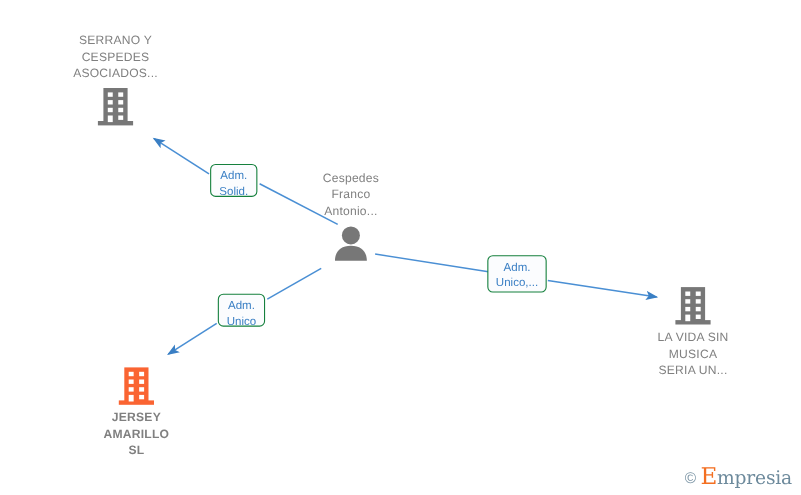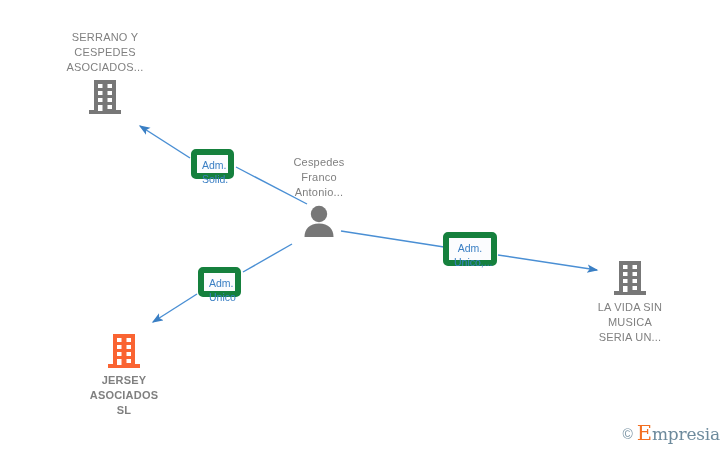--- a/index.html
+++ b/index.html
@@ -55,21 +55,21 @@
   }
   .node.label-below .node-label {
     margin-top: 4px;
   }
 
   
   .edge-label {
     position: absolute;
     box-sizing: border-box;
     background: #fbfcfe;
-    border: 6px solid #15803d;
+    border: 1px solid #15803d;
     border-radius: 5px;
     color: #3a7fc4;
     font-size: 10.5px;
     line-height: 14px;
     text-align: center;
     padding: 3px 5px;
     white-space: pre-line;
   }
 
   
@@ -168,21 +168,21 @@
         <rect x="19.5" y="5" width="4.5" height="4" fill="#ffffff"></rect>
         <rect x="10" y="12" width="4.5" height="4" fill="#ffffff"></rect>
         <rect x="19.5" y="12" width="4.5" height="4" fill="#ffffff"></rect>
         <rect x="10" y="19" width="4.5" height="4" fill="#ffffff"></rect>
         <rect x="19.5" y="19" width="4.5" height="4" fill="#ffffff"></rect>
         <rect x="10" y="26" width="4.5" height="6" fill="#ffffff"></rect>
         <rect x="19.5" y="26" width="4.5" height="4" fill="#ffffff"></rect>
       </svg>
     </span>
     <span class="node-label bold">JERSEY
-ASOCIADOS
+AMARILLO
 SL</span>
   </div>
 
   <div class="node label-below" style="left:630px; top:260px;">
     <span class="node-icon">
       <svg width="34" height="36" viewBox="0 0 34 36" xmlns="http://www.w3.org/2000/svg">
         <rect x="6" y="1" width="22" height="31" fill="#777777"></rect>
         <rect x="1" y="31" width="32" height="4" fill="#777777"></rect>
         <rect x="10" y="5" width="4.5" height="4" fill="#ffffff"></rect>
         <rect x="19.5" y="5" width="4.5" height="4" fill="#ffffff"></rect>

